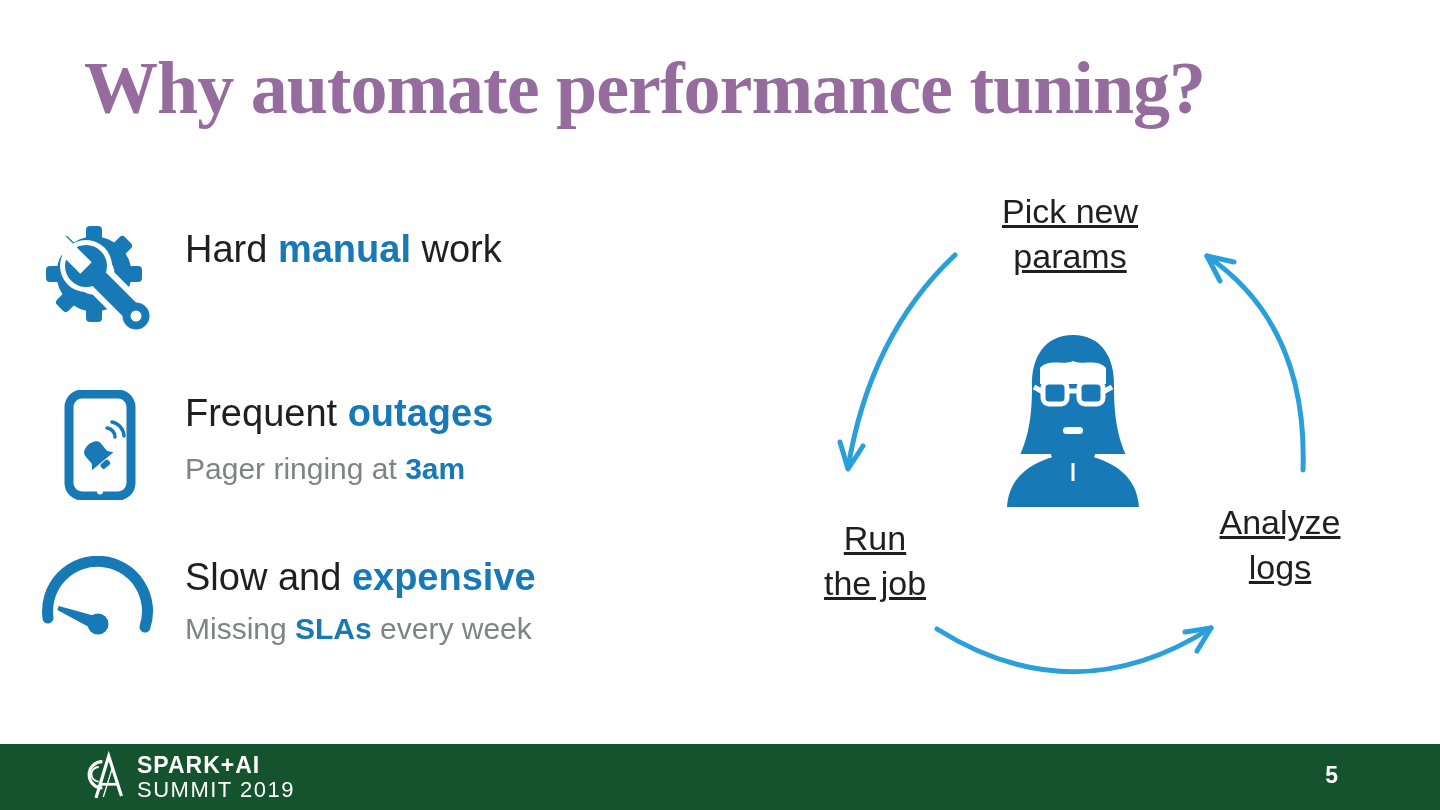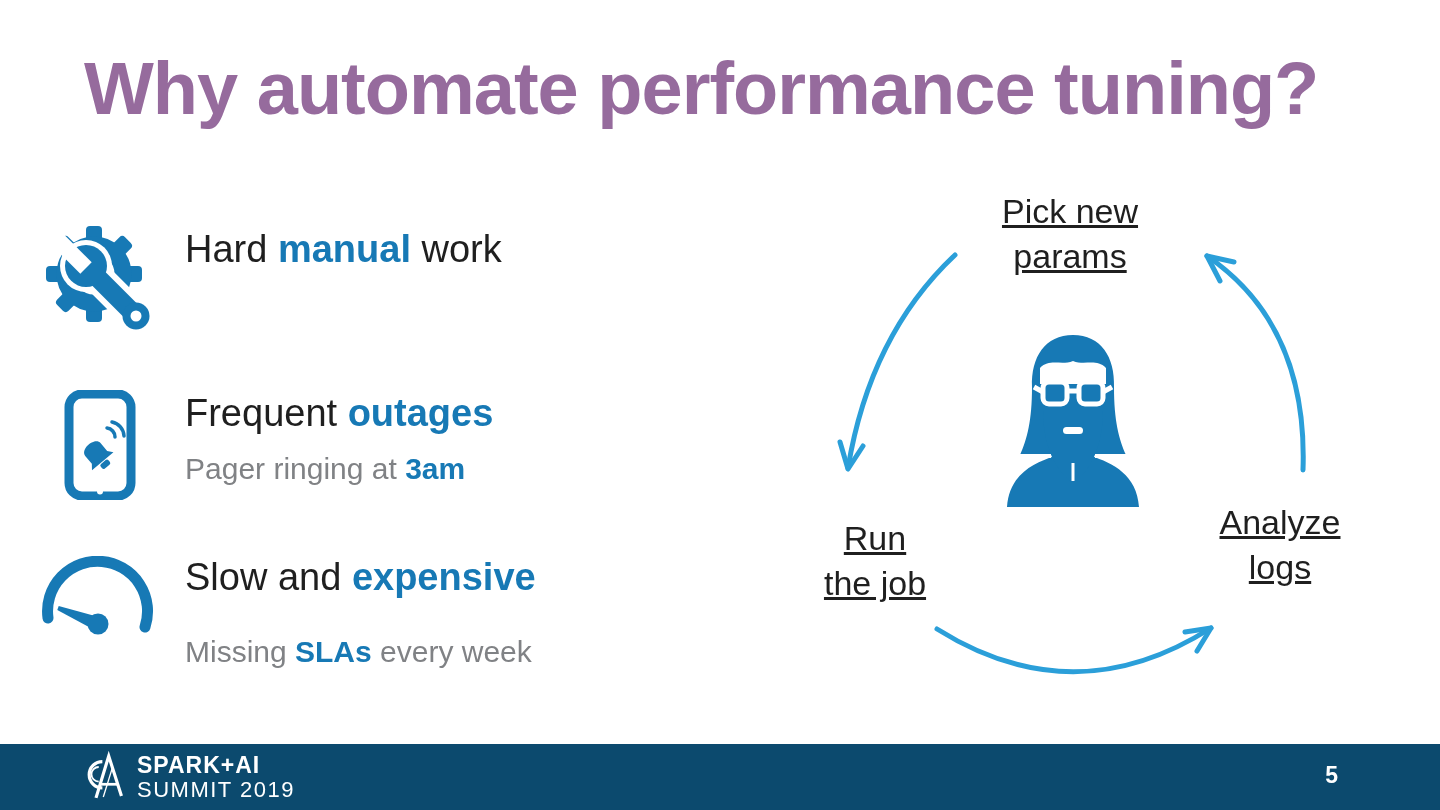--- a/index.html
+++ b/index.html
@@ -2,43 +2,43 @@
 <html><head>
 <meta charset="utf-8">
 <style>
   html,body{margin:0;padding:0;background:#fff;}
   .slide{
     position:relative;width:1440px;height:810px;background:#ffffff;overflow:hidden;
     font-family:"Liberation Sans", sans-serif;
   }
   .title{
     position:absolute;left:84px;top:46px;width:1300px;
-    font-size:74px;font-weight:700;color:#966b9d;line-height:1.15;letter-spacing:-1px;
+    font-size:74px;font-weight:700;color:#966b9d;line-height:1.15;letter-spacing:-1px;font-family:Liberation Serif, serif;
   }
   
   .icon{position:absolute;}
   .icon-gear{left:46px;top:224px;}
   .icon-phone{left:62px;top:390px;}
   .icon-speed{left:40px;top:556px;}
   .bullet-heading{position:absolute;left:185px;font-size:38px;color:#1f1f1f;white-space:nowrap;}
   .bullet-sub{position:absolute;left:185px;font-size:30px;color:#808285;white-space:nowrap;}
   .accent{color:#1779b5;font-weight:700;}
   .h1r{top:228px;} .s1r{top:287px;}
   .h2r{top:392px;} .s2r{top:452px;text-align:center;}
-  .h3r{top:556px;} .s3r{top:635px;text-align:right;}
+  .h3r{top:556px;} .s3r{top:612px;text-align:right;}
   
   .cycle{position:absolute;left:800px;top:185px;width:560px;height:515px;}
   .cycle-label{position:absolute;font-size:34px;color:#1f1f1f;text-align:center;line-height:45px;text-decoration:underline;}
   .lbl-top{left:120px;top:4px;width:300px;}
   .lbl-left{left:-25px;top:315px;width:200px;margin-top:16px;}
   .lbl-right{left:380px;top:315px;width:200px;}
   .arrows{position:absolute;left:0;top:0;}
   .person{position:absolute;left:201px;top:150px;}
   
-  .footer{position:absolute;left:0;bottom:0;width:1440px;height:66px;background:#0c4a6e;}
+  .footer{position:absolute;left:0;bottom:0;width:1440px;height:66px;background:#14532d;}
   .logo{position:absolute;left:66px;top:6px;display:flex;align-items:center;gap:11px;}
   .logo-text{color:#ffffff;line-height:1.05;}
   .logo-line1{font-size:23px;font-weight:700;letter-spacing:1px;}
   .logo-line2{font-size:22px;font-weight:400;letter-spacing:1.5px;}
   .page-num{position:absolute;right:102px;top:18px;color:#ffffff;font-size:23px;font-weight:700;}
 </style>
 </head>
 <body>
 
 <div class="slide">

